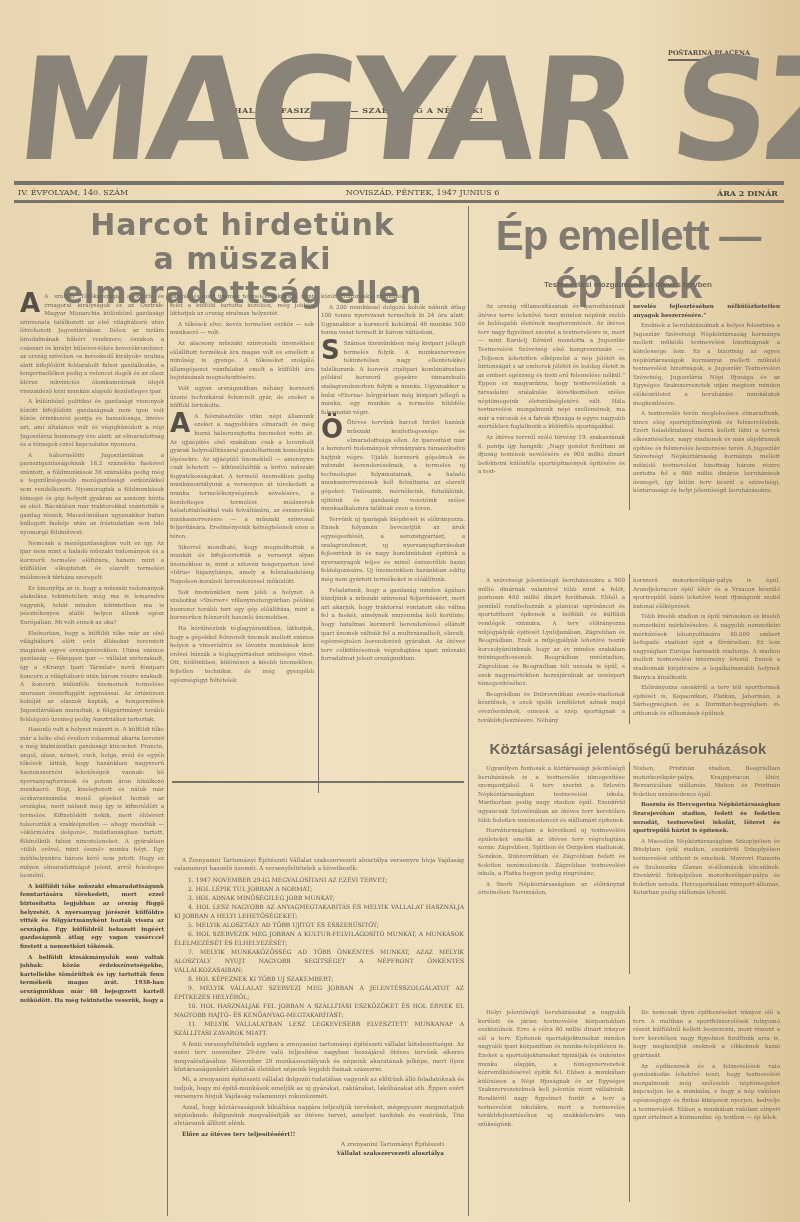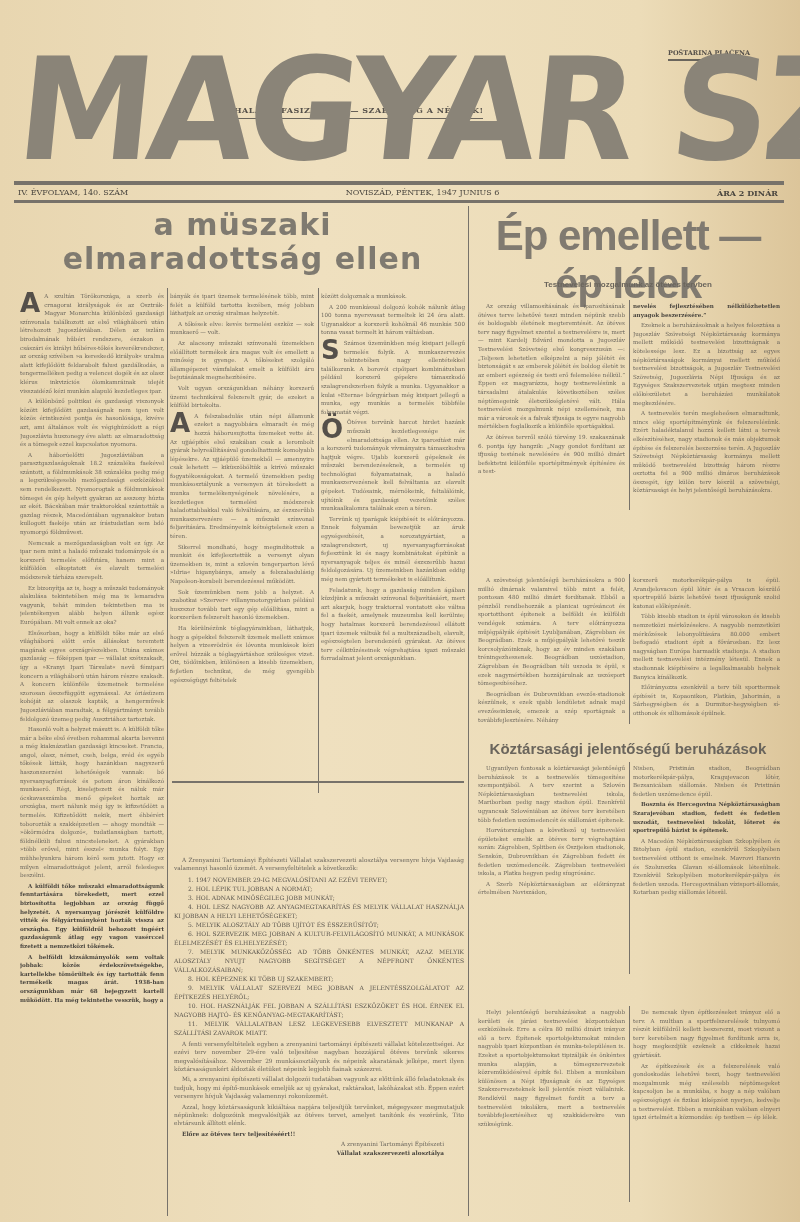--- a/index.html
+++ b/index.html
@@ -32,20 +32,21 @@
   <div class="abs masthead">MAGYAR SZÓ</div>
   <div class="abs rule" style="left:14px;top:181px;width:770px;"></div>
   <div class="abs dateline">
     <span>IV. ÉVFOLYAM, 140. SZÁM</span>
     <span>NOVISZÁD, PÉNTEK, 1947 JUNIUS 6</span>
     <span style="font-weight:bold;">ÁRA 2 DINÁR</span>
   </div>
   <div class="abs rule" style="left:14px;top:200px;width:770px;height:3px;"></div>
 
   <div class="abs h1" style="left:20px;top:208px;width:445px;font-size:30px;line-height:34px;">
+    <div>Harcot hirdetünk</div>
     <div>a müszaki elmaradottság ellen</div>
   </div>
 
   <div class="col" style="left:20px;top:292px;width:144px;height:922px;">
     <p style="text-indent:0"><span class="drop">A</span><span>A szultán Törökországa, a szerb és crnagorai királyságok és az Osztrák-Magyar Monarchia különböző gazdasági színvonala találkozott az első világháború után létrehozott Jugoszláviában. Délen az iszlám birodalmának hűbéri rendszere, északon a császári és királyi hűbéres-tőkés keverékrendszer, az ország szívében »a kereskedő királyok« uralma alatt kifejlődött feldarabolt falusi gazdálkodás, a tengermelléken pedig a velencei dogék és az olasz klérus inkvizíciós ólomkamráinak idejét visszaidéző kézi munkán alapuló kezdetleges ipar.</span></p>
     <p>A különböző politikai és gazdasági viszonyok között kifejlődött gazdaságnak nem igen volt közös érintkezési pontja és hasonlósága, kivéve azt, ami általános volt és végighúzódott a régi Jugoszlávia huszonegy éve alatt: az elmaradottság és a tömegek ezzel kapcsolatos nyomora.</p>
     <p>A háborúelőtti Jugoszláviában a parasztgazdaságoknak 18.2 százaléka faekével szántott, a földmunkások 38 százaléka pedig még a legszükségesebb mezőgazdasági eszközökkel sem rendelkezett. Nyomorogtak a földmunkások tömegei és gép helyett gyakran az asszony húzta az ekét. Bácskában már traktorokkal szántották a gazdag részek, Macedóniában ugyanakkor butan kullogott faekéje után az írástudatlan sem bdó nyomorgó földművest.</p>
     <p>Nemcsak a mezőgazdaságban volt ez így. Az ipar nem mint a haladó műszaki tudományok és a korszerű termelés előfutára, hanem mint a külföldön elkoptatott és elavult termelési módszerek tárháza szerepelt.</p>
     <p>Ez bizonyítja az is, hogy a műszaki tudományok alakulása tekintetében még ma is lemaradva vagyunk, tehát minden tekintetben ma is jelentékenyen alább helyen állunk egész Európában. Mi volt ennek az oka?</p>
     <p>Elsősorban, hogy a külföldi tőke már az első világháború előtt erős állásokat teremtett magának egyes országrészekben. Utána számos gazdaság — főképpen ipar — vállalat szétszakadt, így a »Kranyi Ipari Társulat« nevű fémipari koncern a világháború után három részre szakadt. A koncern különféle üzemeinek termelése szorosan összefüggött egymással. Az óriásüzem kohóját az olaszok kapták, a hengerművek Jugoszláviában maradtak, a félgyártmányt tovább feldolgozó üzemeg pedig Ausztriához tartoztak.</p>

